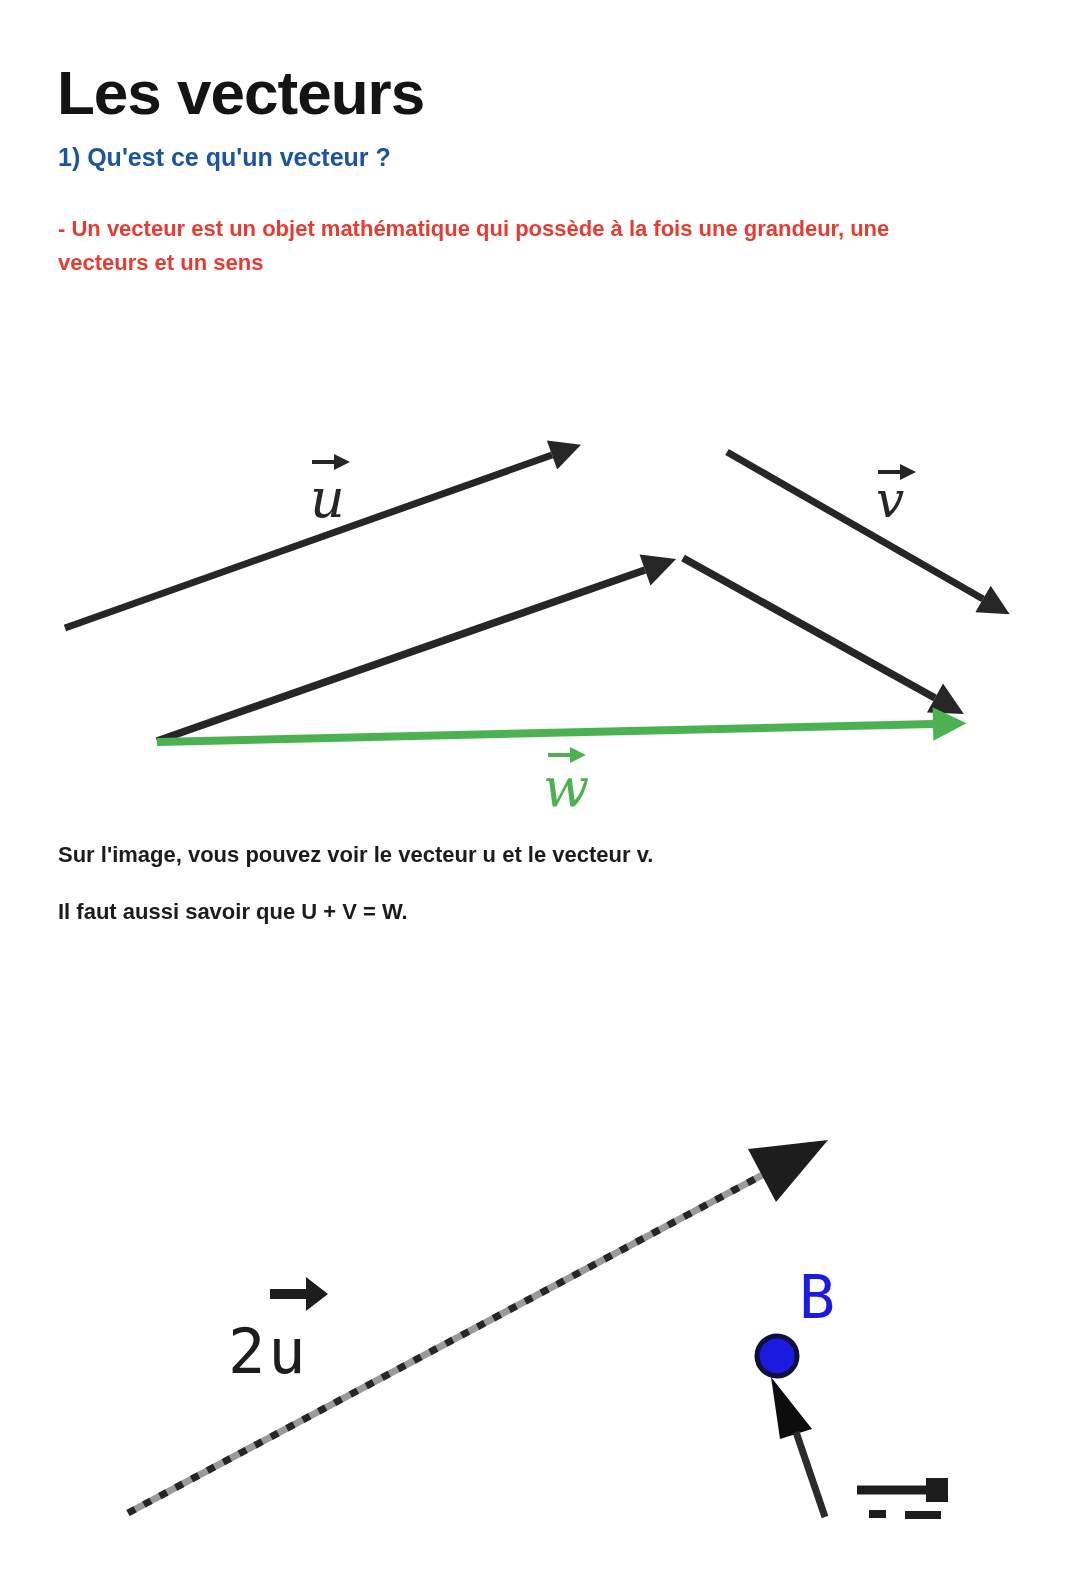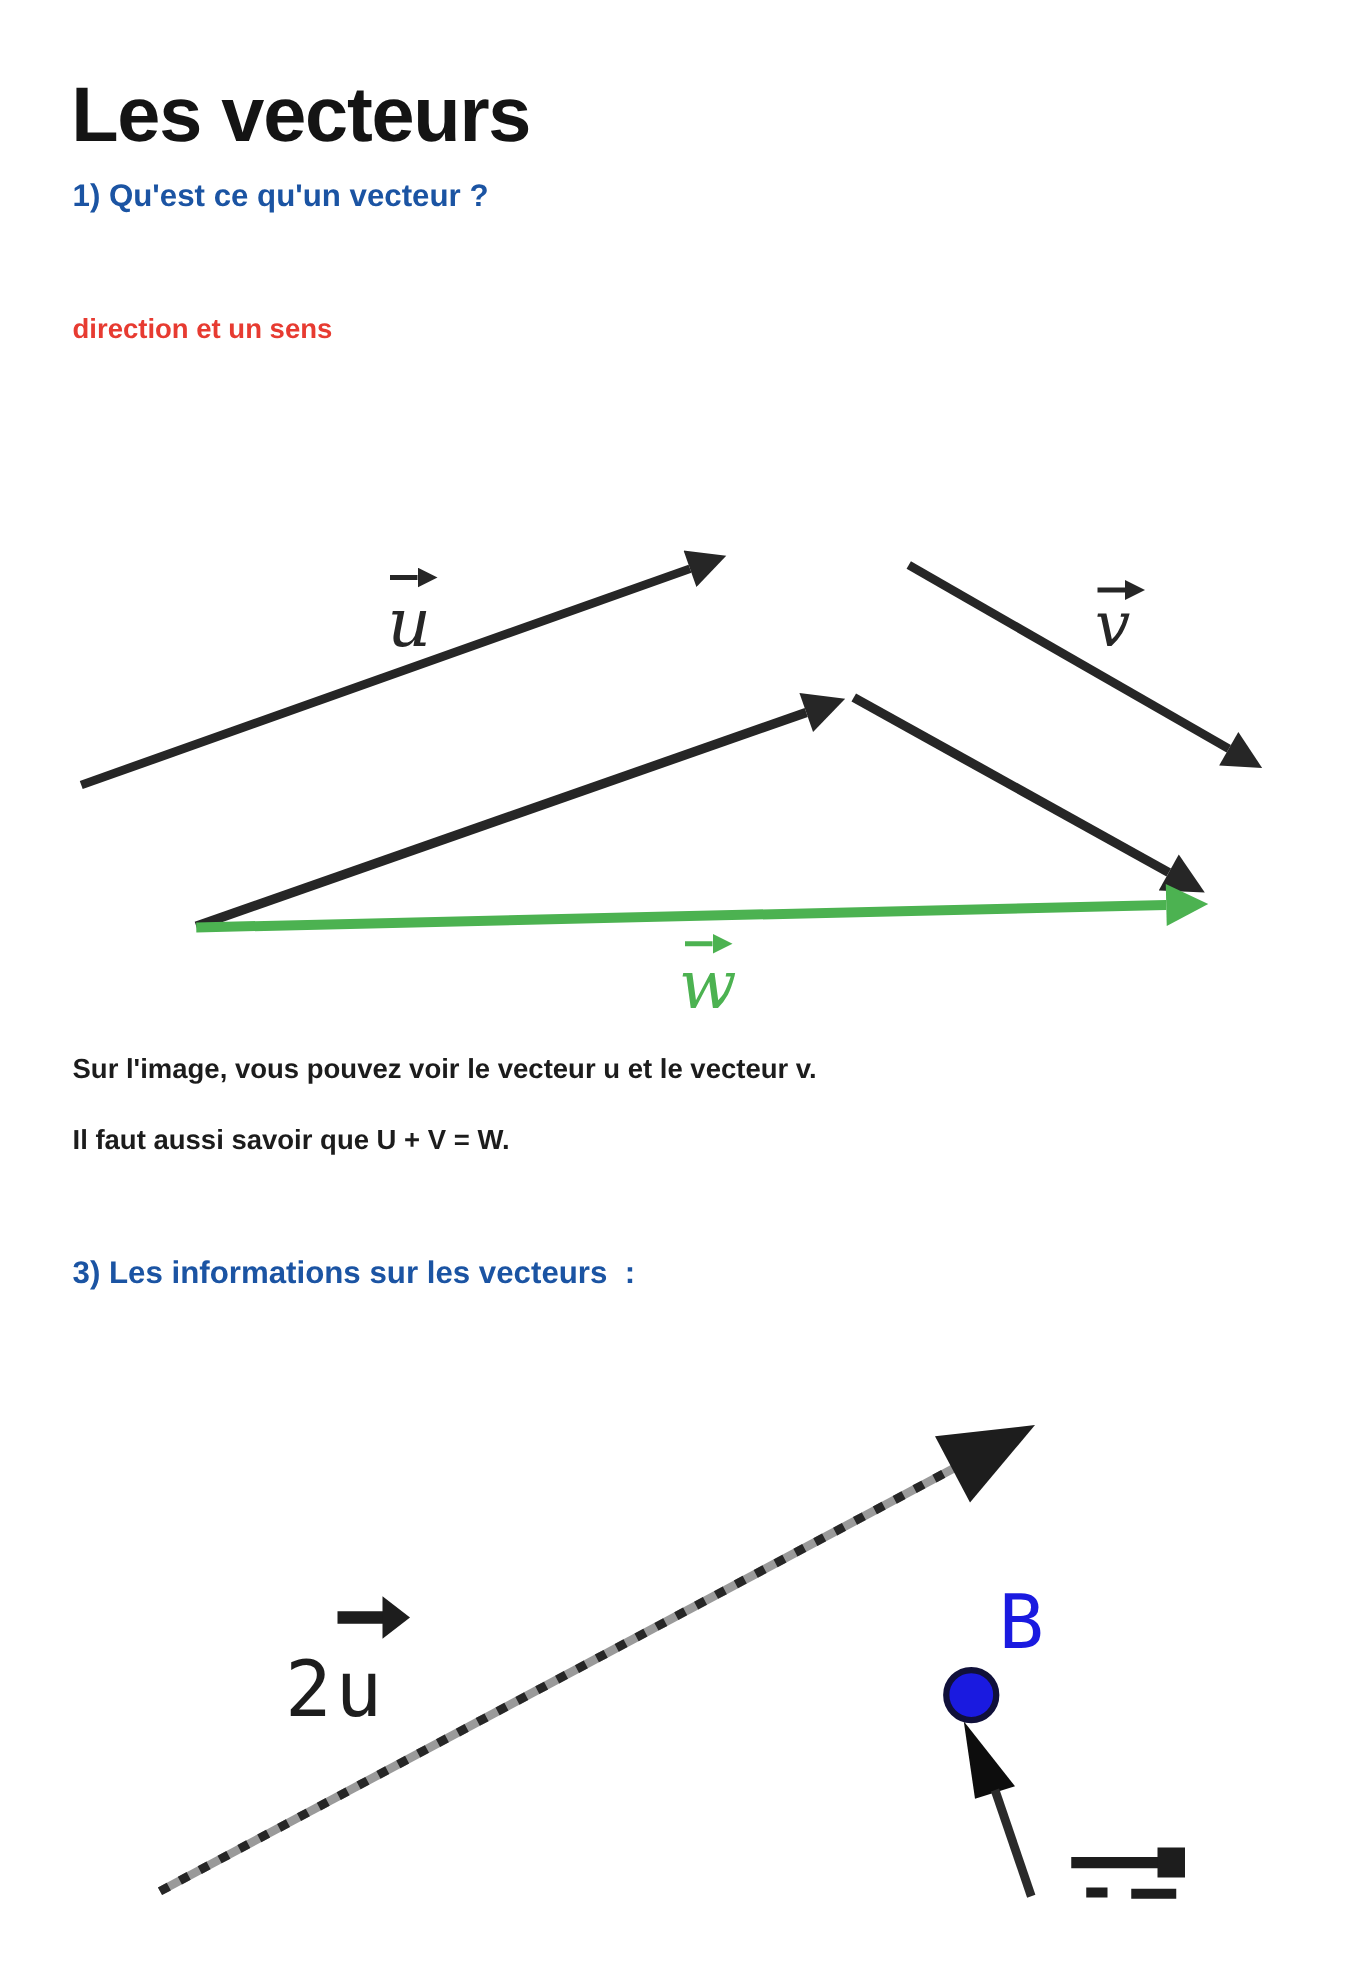--- a/index.html
+++ b/index.html
@@ -48,21 +48,21 @@
 </style>
 </head>
 <body>
 
 <div class="page">
 
   <h1 class="page-title">Les vecteurs</h1>
 
   <h2 class="section-heading heading-1">1) Qu'est ce qu'un vecteur ?</h2>
 
-  <p class="definition-text"><br><span>direction et un sens</span></p>
+  <p class="definition-text"><span>- Un vecteur est un objet mathématique qui possède à la fois une grandeur, une</span><br><span>vecteurs et un sens</span></p>
 
 
   <svg class="fig1" width="1080" height="400" viewBox="0 0 1080 400">
     <defs>
       <marker id="mb" viewBox="0 0 10 10" refX="0" refY="5" markerWidth="5.2" markerHeight="4.4" orient="auto">
         <path d="M0 0 L10 5 L0 10 z" fill="var(--vector-black)"></path>
       </marker>
       <marker id="mg" viewBox="0 0 10 10" refX="0" refY="5" markerWidth="4.8" markerHeight="4.2" orient="auto">
         <path d="M0 0 L10 5 L0 10 z" fill="var(--vector-green)"></path>
       </marker>
@@ -86,21 +86,20 @@
     <line x1="683" y1="130" x2="935" y2="270" stroke="var(--vector-black)" stroke-width="7.5" marker-end="url(#mb)"></line>
 
     <line x1="157" y1="314" x2="933" y2="296" stroke="var(--vector-green)" stroke-width="8" marker-end="url(#mg)"></line>
     <line x1="548" y1="327" x2="570" y2="327" stroke="var(--vector-green)" stroke-width="4" marker-end="url(#mgs)"></line>
     <text class="math-label" x="543" y="378" font-size="54" fill="var(--vector-green)">w</text>
   </svg>
 
   <p class="note-text note-2">Il faut aussi savoir que U + V = W.</p>
   <p class="note-text note-1">Sur l'image, vous pouvez voir le vecteur u et le vecteur v.</p>
 
-  <h2 class="section-heading heading-3">3) Les informations sur les vecteurs  :</h2>
 
   <svg class="fig2" width="1080" height="453" viewBox="0 0 1080 453">
 
     <line x1="128" y1="393" x2="768" y2="52" stroke="var(--pixel-gray)" stroke-width="7"></line>
     <line x1="128" y1="393" x2="768" y2="52" stroke="var(--vector-black)" stroke-width="7" stroke-dasharray="8 10"></line>
     <polygon points="828,20 776,82 748,29" fill="var(--pixel-black)"></polygon>
 
     <text class="pixel-label" x="228" y="253" font-size="62" fill="var(--pixel-black)" letter-spacing="3">2u</text>
     <rect x="270" y="169" width="38" height="10" fill="var(--pixel-black)"></rect>
     <polygon points="306,157 328,174 306,191" fill="var(--pixel-black)"></polygon>

